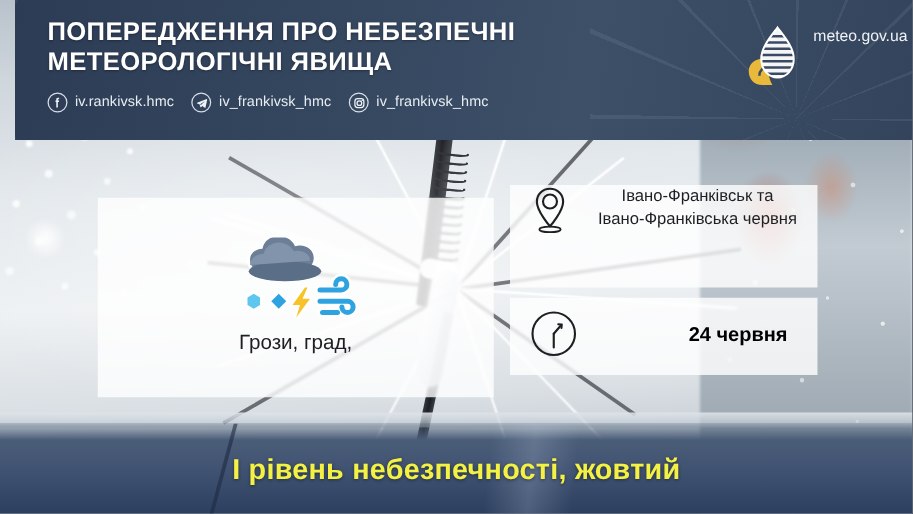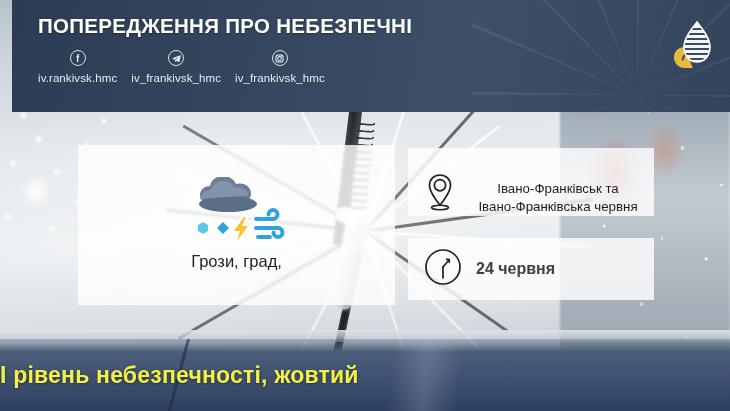--- a/index.html
+++ b/index.html
@@ -128,60 +128,60 @@
         rgba(255,255,255,.09) 0deg 1.2deg,rgba(255,255,255,0) 1.2deg 22.5deg);
     opacity:.75;
   }
   .header-inner{position:relative;z-index:3;display:flex;height:100%;}
   .header-left{padding:14px 0 0 26px;flex:1;}
   .title{
     color:#fff;font-size:20.5px;font-weight:bold;line-height:1.18;
     letter-spacing:.3px;text-shadow:0 1px 2px rgba(0,0,0,.35);margin:0;
   }
   .socials{display:flex;align-items:center;gap:14px;margin-top:12px;}
-  .social{display:flex;align-items:center;gap:6px;flex-direction:column;}
+  .social{display:flex;align-items:center;gap:6px;}
   .social-label{color:#e8edf2;font-size:11.5px;letter-spacing:.1px;white-space:nowrap;}
   .sicon{width:16px;height:16px;border-radius:50%;border:1.4px solid rgba(235,240,246,.9);
     display:flex;align-items:center;justify-content:center;flex:0 0 auto;}
   .sicon svg{display:block;}
 
   
   .header-right{display:flex;align-items:flex-start;gap:11px;padding:20px 16px 0 0;}
   .logo-mark{width:42px;height:52px;position:relative;flex:0 0 auto;}
   .logo-text{color:#fff;font-size:13.4px;font-weight:bold;line-height:1.26;letter-spacing:.1px;
     text-shadow:0 1px 2px rgba(0,0,0,.35);}
   .logo-site{font-size:12.6px;font-weight:normal;margin-top:2px;color:#eef2f6;}
 
   
   .card{position:absolute;background:rgba(255,255,255,.80);backdrop-filter:blur(1px);}
   .card-main{
-    left:78px;top:145px;width:317px;height:160px;
+    left:78px;top:158px;width:317px;height:160px;
     display:flex;flex-direction:column;align-items:center;justify-content:center;
   }
   .wx-icon{width:110px;height:64px;position:relative;margin-bottom:10px;}
   .wx-text{
     text-align:center;color:#1d1f22;font-size:16.5px;line-height:1.32;font-weight:500;
     padding:0 16px;
   }
   .card-loc{
-    left:408px;top:148px;width:246px;height:68px;
-    display:flex;align-items:flex-end;gap:14px;padding-left:16px;
+    left:408px;top:148px;width:246px;height:82px;
+    display:flex;align-items:flex-start;gap:14px;padding-left:16px;
   }
   .card-date{
     left:408px;top:238px;width:246px;height:62px;
     display:flex;align-items:center;gap:14px;padding-left:16px;
   }
   .loc-text{color:#1d1f22;font-size:13.3px;line-height:1.35;text-align:center;flex:1;padding-right:8px;}
-  .date-text{color:#404040;font-size:16px;font-weight:bold;flex:1;text-align:left;padding-right:24px;}
+  .date-text{color:#000000;font-size:16px;font-weight:bold;flex:1;text-align:right;padding-right:24px;}
 
   
   .footer{
     position:absolute;left:0;bottom:0;width:730px;height:72px;
     background:linear-gradient(180deg,#4e617c 0%,#46587240 0%,#4a5d78 18%,#3e5070 58%,#2d3f5e 100%);
-    display:flex;align-items:center;overflow:hidden;
+    display:flex;align-items:center;justify-content:center;overflow:hidden;
   }
   .footer::before{
     content:"";position:absolute;left:175px;top:-20px;width:3px;height:130px;
     background:rgba(30,42,66,.6);transform:rotate(15deg);
   }
   .footer::after{
     content:"";position:absolute;left:390px;top:-30px;width:70px;height:140px;
     background:linear-gradient(90deg,rgba(255,255,255,0),rgba(190,205,225,.22),rgba(255,255,255,0));
     transform:rotate(6deg);
   }
@@ -248,20 +248,21 @@
     <div class="photo-haze"></div>
   </div>
 
   <div class="strip"></div>
 
   <div class="header">
     <div class="header-inner">
       <div class="header-left">
         <h1 class="title">
           <span>ПОПЕРЕДЖЕННЯ ПРО НЕБЕЗПЕЧНІ</span><br>
+          <span>МЕТЕОРОЛОГІЧНІ ЯВИЩА</span>
         </h1>
 
         <div class="socials">
           <div class="social">
             <span class="sicon">
               <svg width="10" height="10" viewBox="0 0 10 10">
                   <path d="M6.3 3.3h-1V2.7c0-.3.1-.4.4-.4h.6V1.2h-.9C4.3 1.2 4 1.9 4 2.6v.7h-.6v1.2H4V9h1.3V4.5h.9z" fill="#eef2f6"></path>
                 </svg>
             </span>
             <span class="social-label">iv.rankivsk.hmc</span>
@@ -300,20 +301,21 @@
               </clipPath>
               <path d="M24 2c6 8 13 16 13 25 0 9-6 15-13 15S11 36 11 27C11 18 18 10 24 2z" fill="#ffffff" opacity=".95"></path>
               <g clip-path="url(#dropclip)" stroke="#3a4a63" stroke-width="2.1">
                 <path d="M8 9h34M8 14h34M8 19h34M8 24h34M8 29h34M8 34h34M8 39h34"></path>
               </g>
               <path d="M24 2c6 8 13 16 13 25 0 9-6 15-13 15S11 36 11 27C11 18 18 10 24 2z" fill="none" stroke="#ffffff" stroke-width="1.6"></path>
             </g>
           </svg>
         </div>
         <div>
+          <div class="logo-site">meteo.gov.ua</div>
         </div>
       </div>
     </div>
   </div>
 
   <div class="card card-main">
     <div class="wx-icon">
       <svg width="110" height="64" viewBox="0 0 110 64">
         <g stroke="#ffffff" stroke-width="5" stroke-linejoin="round" fill="none">
           <path d="M28 27c-6 0-10-4-10-9s4-9 10-9c1-6 6-10 13-10 6 0 11 3 13 8 1-.4 3-.6 4-.6 6 0 11 4 11 10 0 6-5 10-11 10z"></path>

